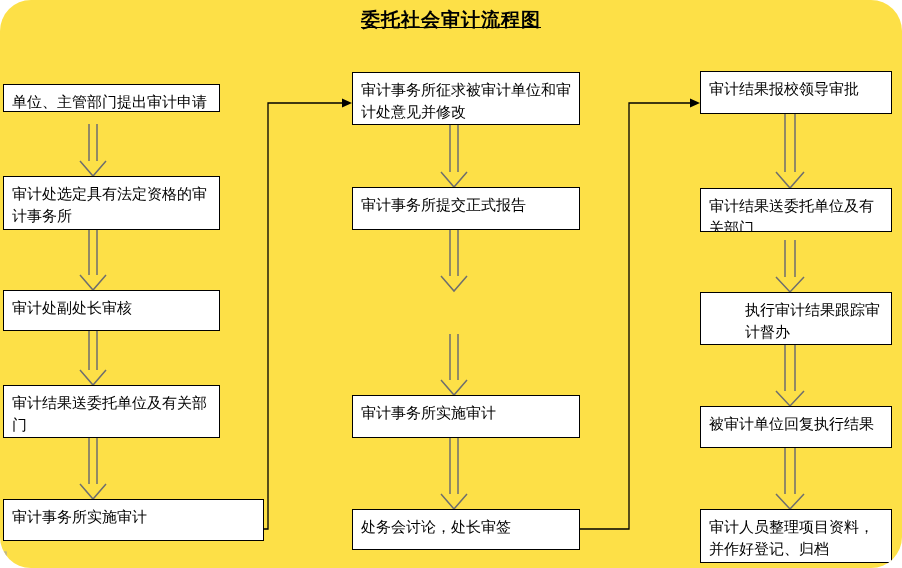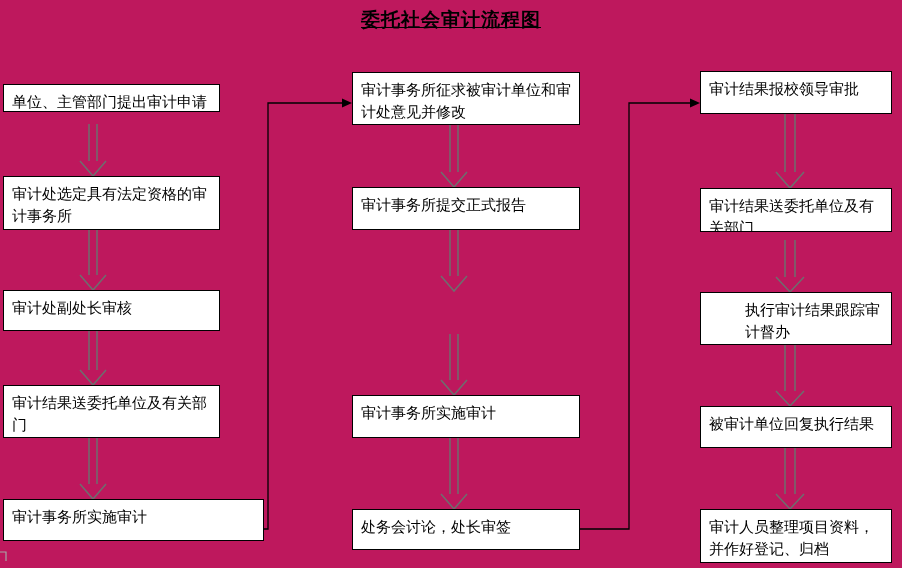--- a/index.html
+++ b/index.html
@@ -1,22 +1,23 @@
 <!DOCTYPE html>
 <html><head>
 <meta charset="utf-8">
 <style>
   html, body { margin: 0; padding: 0; background: #ffffff; }
   .page {
     position: relative;
     width: 902px;
     height: 568px;
-    background: #be185d;
+    background: #fde047;
     font-family: "Liberation Sans", sans-serif;
     overflow: hidden;
+    border-radius: 31px;
   }
   .title {
     position: absolute;
     top: 7px;
     left: 0;
     width: 902px;
     text-align: center;
     font-size: 19px;
     font-weight: bold;
     text-decoration: underline;

